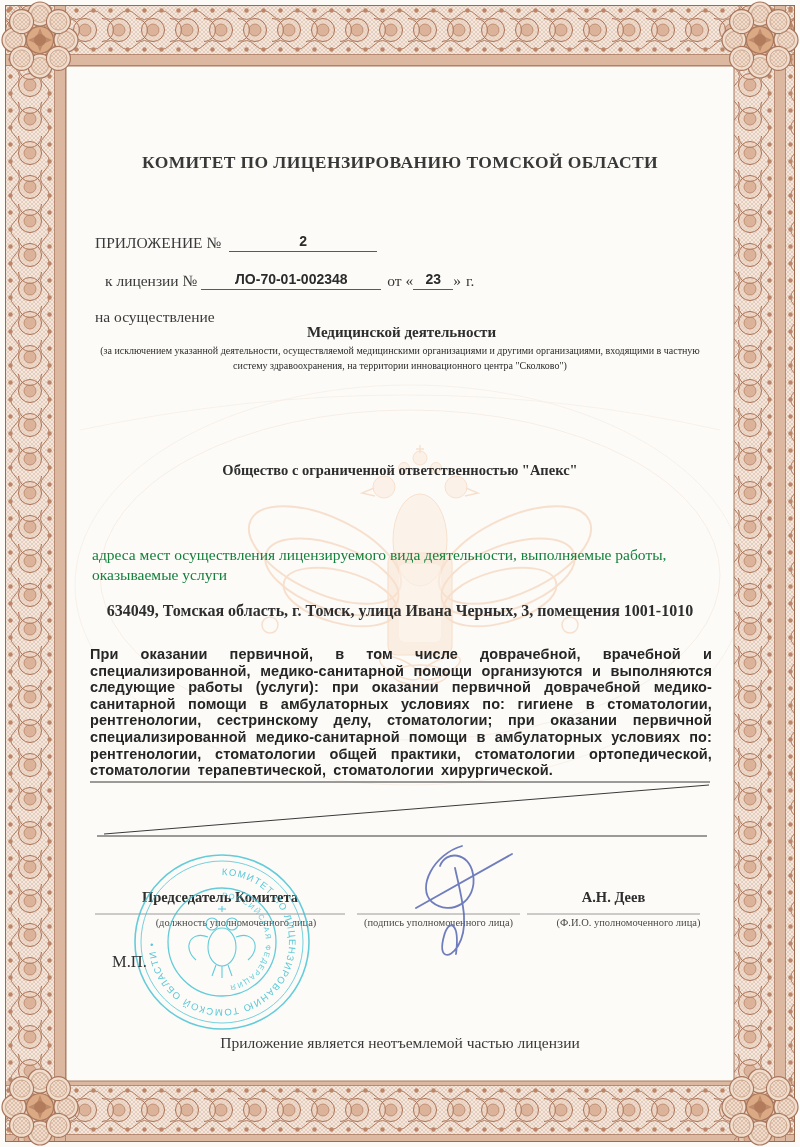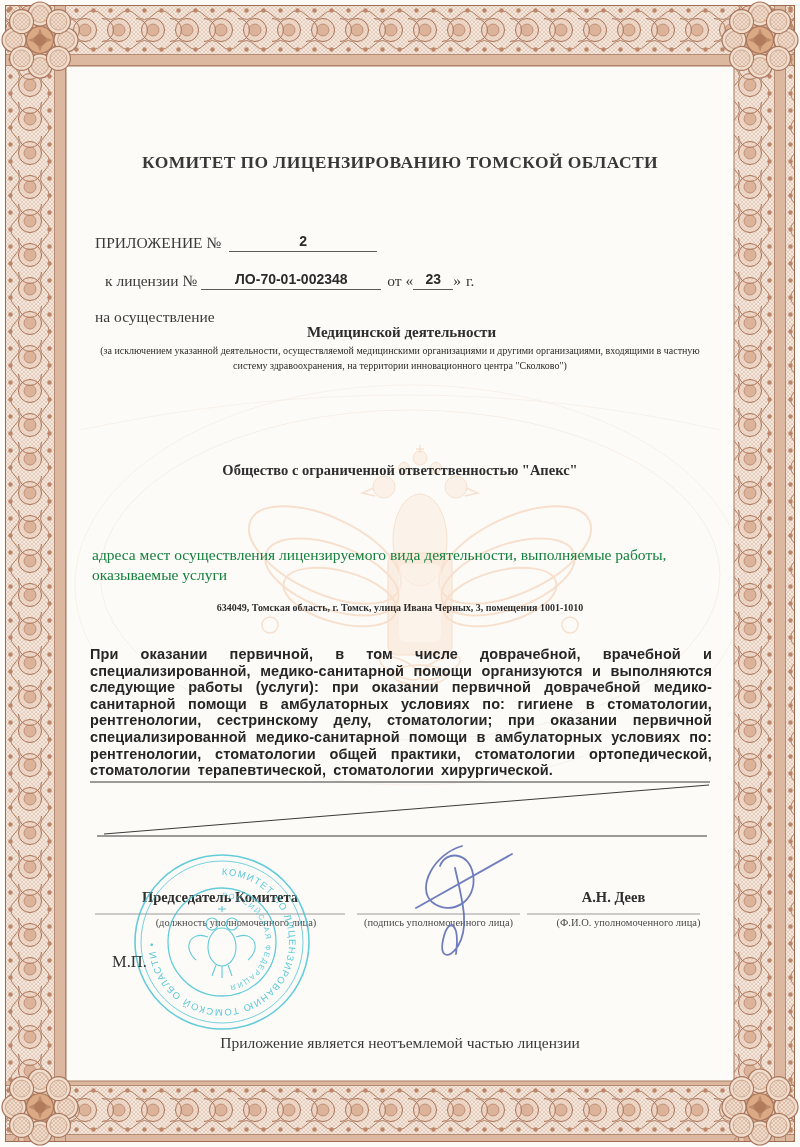--- a/index.html
+++ b/index.html
@@ -178,21 +178,21 @@
 
   <div class="abs z2 center sans b" style="left:81px;right:78px;top:324px;font-size:15px;">Медицинской деятельности</div>
 
   <div class="abs z2 center sans" style="left:95px;right:95px;top:343px;font-size:10px;line-height:15.3px;color:#2b2b2b;">(за исключением указанной деятельности, осуществляемой медицинскими организациями и другими организациями, входящими в частную систему здравоохранения, на территории инновационного центра "Сколково")</div>
 
 
   <div class="abs z2 center sans b" style="left:78px;right:78px;top:462px;font-size:14.5px;">Общество с ограниченной ответственностью "Апекс"</div>
 
   <div class="abs z2 serif" style="left:92px;right:88px;top:545px;font-size:15.5px;line-height:19.5px;color:#15803d;">адреса мест осуществления лицензируемого вида деятельности, выполняемые работы, оказываемые услуги</div>
 
-  <div class="abs z2 center sans b" style="left:78px;right:78px;top:602px;font-size:10px;">634049, Томская область, г. Томск, улица Ивана Черных, 3, помещения 1001-1010</div>
+  <div class="abs z2 center sans b" style="left:78px;right:78px;top:602px;font-size:16px;">634049, Томская область, г. Томск, улица Ивана Черных, 3, помещения 1001-1010</div>
 
   <div class="abs z2 para" style="left:90px;right:88px;top:646px;">При оказании первичной, в том числе доврачебной, врачебной и специализированной, медико-санитарной помощи организуются и выполняются следующие работы (услуги): при оказании первичной доврачебной медико-санитарной помощи в амбулаторных условиях по: гигиене в стоматологии, рентгенологии, сестринскому делу, стоматологии; при оказании первичной специализированной медико-санитарной помощи в амбулаторных условиях по: рентгенологии, стоматологии общей практики, стоматологии ортопедической, стоматологии терапевтической, стоматологии хирургической.</div>
 
   <div class="abs z2 center sans b" style="left:95px;width:250px;top:889px;font-size:14.5px;">Председатель Комитета</div>
   <div class="abs z2 center sans b" style="left:527px;width:173px;top:889px;font-size:14.5px;">А.Н. Деев</div>
 
   <div class="abs z2 smallnote serif" style="left:111px;width:250px;top:917px;">(должность уполномоченного лица)</div>
   <div class="abs z2 smallnote serif" style="left:357px;width:163px;top:917px;">(подпись уполномоченного лица)</div>
   <div class="abs z2 smallnote serif" style="left:542px;width:173px;top:917px;">(Ф.И.О. уполномоченного лица)</div>
 

